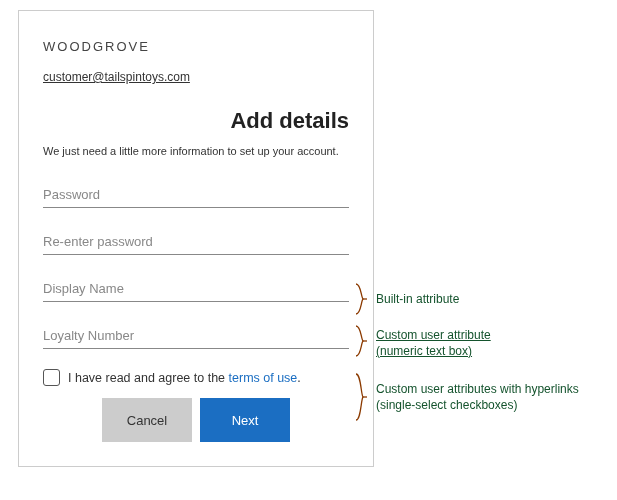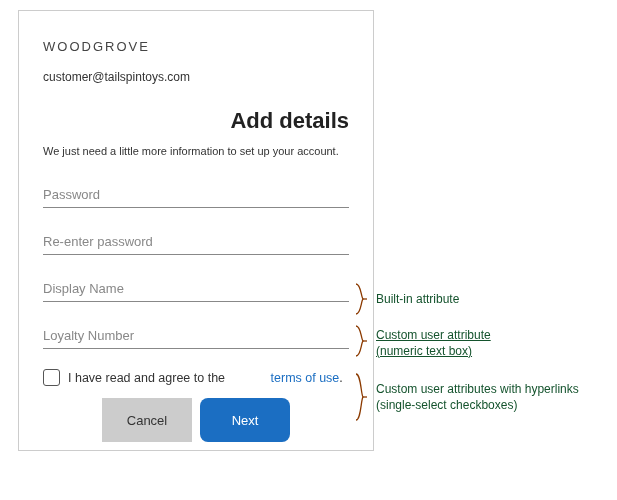--- a/index.html
+++ b/index.html
@@ -11,32 +11,33 @@
       height: 500px;
       position: relative;
       background: #fff;
     }
     .card {
       border: 1px solid #ccc;
       width: 356px;
       position: absolute;
       left: 18px;
       top: 10px;
-      padding: 28px 24px 8px 24px;
+      padding: 28px 24px 24px 24px;
     }
     .brand {
       letter-spacing: 2px;
       font-size: 13px;
       color: #444;
       margin-bottom: 16px;
     }
     .email {
       font-size: 12px;
       color: #333;
       margin-bottom: 24px;
+      text-decoration: underline;
     }
     .heading {
       font-size: 22px;
       font-weight: 600;
       color: #222;
       margin-bottom: 10px;
       text-align: right;
     }
     .subtext {
       font-size: 11px;
@@ -66,39 +67,39 @@
     .checkbox {
       width: 17px;
       height: 17px;
       border: 1.5px solid #555;
       border-radius: 3px;
       margin-right: 8px;
       display: inline-block;
       flex-shrink: 0;
     }
     .check-text { display: inline; }
-    .link { color: #1b6ec2; cursor: pointer; margin-left: 42px; }
+    .link { color: #1b6ec2; cursor: pointer; }
     .button-row {
       display: flex;
       gap: 8px;
       justify-content: center;
       margin-top: 12px;
     }
     .btn {
       width: 90px;
       height: 44px;
       border: none;
       font-size: 13px;
       cursor: pointer;
       display: flex;
       align-items: center;
       justify-content: center;
     }
     .btn-cancel { background: #ccc; color: #333; }
-    .btn-next { background: #1b6ec2; color: #fff; border-radius: 8px; }
+    .btn-next { background: #1b6ec2; color: #fff; }
 
     
     .annot {
       position: absolute;
       font-size: 12px;
       color: #14532d;
       line-height: 1.3;
     }
     .brace {
       position: absolute;

